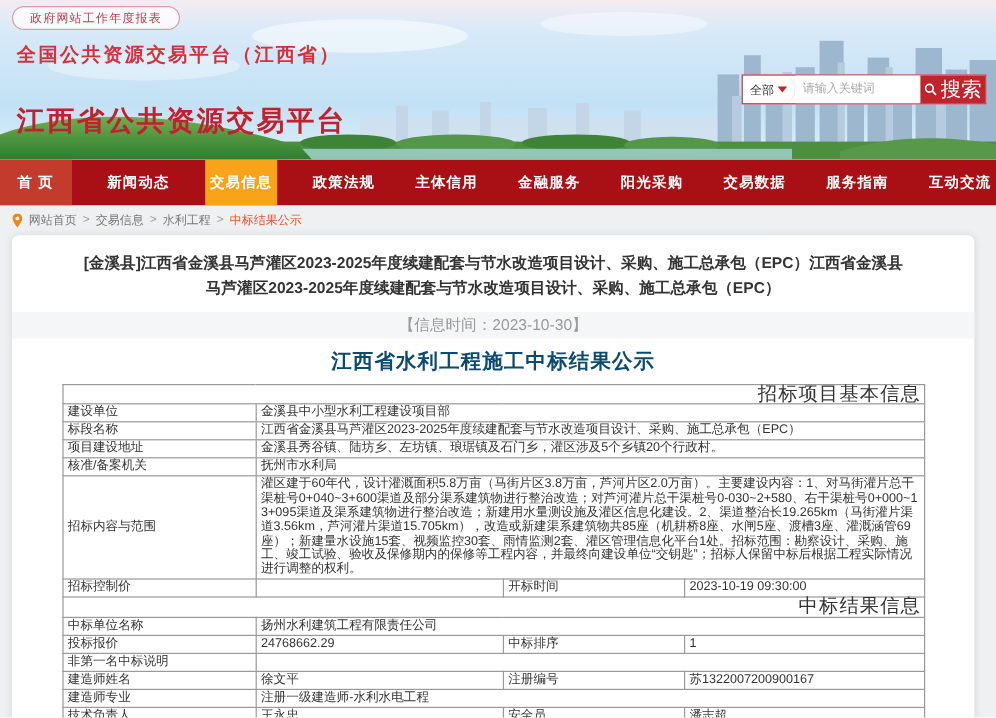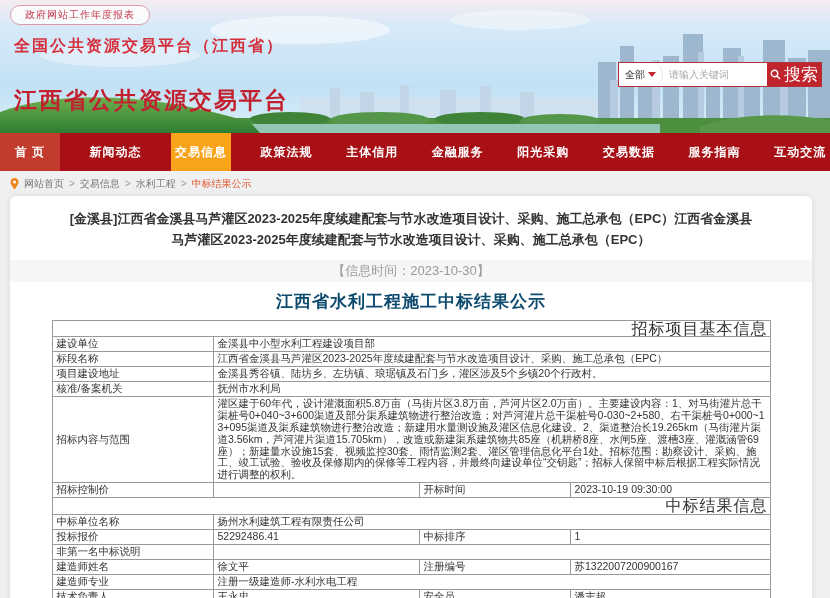--- a/index.html
+++ b/index.html
@@ -215,21 +215,21 @@
     </tr>
     <tr>
       <td class="sec" colspan="4">中标结果信息</td>
     </tr>
     <tr>
       <td>中标单位名称</td>
       <td colspan="3">扬州水利建筑工程有限责任公司</td>
     </tr>
     <tr>
       <td>投标报价</td>
-      <td>52292486.41</td>
+      <td>24768662.29</td>
       <td>中标排序</td>
       <td>1</td>
     </tr>
     <tr>
       <td>非第一名中标说明</td>
       <td colspan="3"></td>
     </tr>
     <tr>
       <td>建造师姓名</td>
       <td>徐文平</td>

